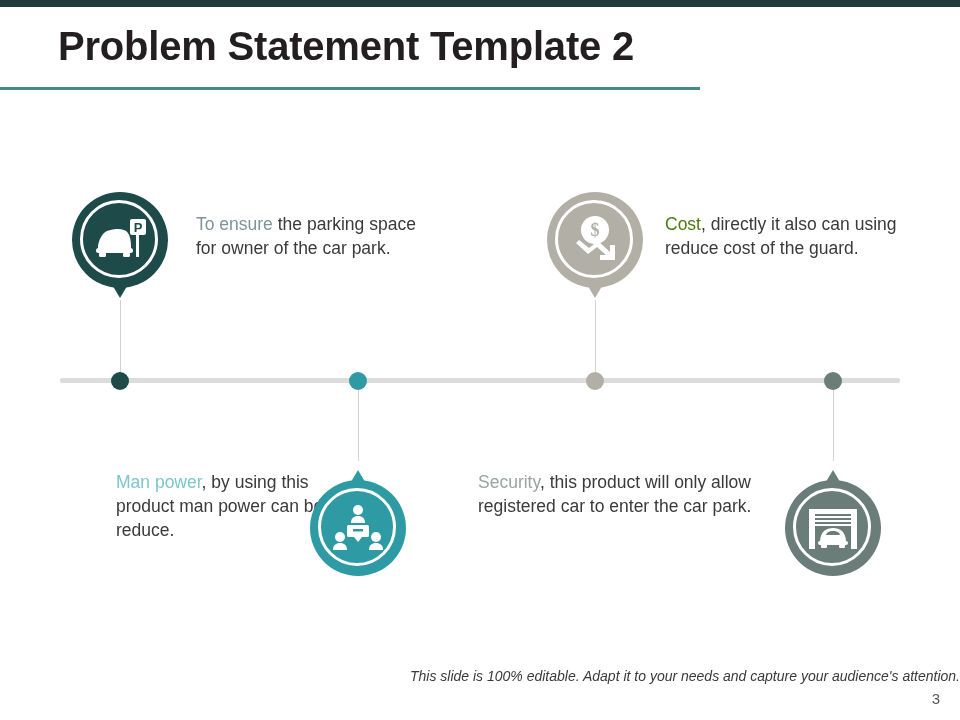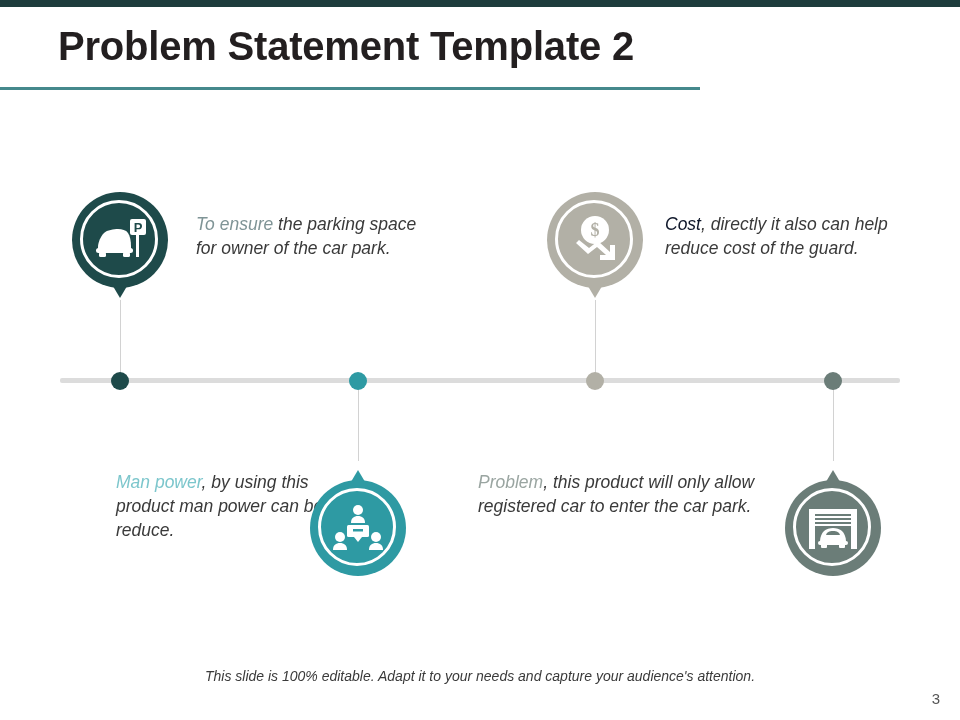--- a/index.html
+++ b/index.html
@@ -124,33 +124,32 @@
     justify-content: center;
   }
 
   
   .desc {
     position: absolute;
     font-size: 17.5px;
     line-height: 24px;
     color: #3a3a3a;
     font-family: "Liberation Sans", sans-serif;
-    font-style: italic;
   }
   .desc .lead {
     font-weight: normal;
   }
 
   
   .footer-note {
     position: absolute;
     left: 0;
     top: 668px;
     width: 960px;
-    text-align: center;
+    text-align: right;
     font-style: italic;
     font-size: 14px;
     color: #3a3a3a;
     font-family: "Liberation Sans", sans-serif;
   }
   .page-number {
     position: absolute;
     right: 20px;
     top: 690px;
     font-size: 15px;
@@ -209,21 +208,21 @@
     <div class="ring"></div>
     <div class="glyph">
       <svg width="52" height="50" viewBox="0 0 52 50">
         <circle cx="26" cy="15" r="14" fill="#ffffff"></circle>
         <text x="26" y="21" font-family="Liberation Serif, serif" font-size="18" font-weight="bold" fill="#b2b0a6" text-anchor="middle">$</text>
         <path d="M7 28 L10 25 L20 33 L29 26 L41 37 L41 30 L46 30 L46 45 L31 45 L31 40 L37 40 L28 32 L19 39 Z" fill="#ffffff"></path>
       </svg>
     </div>
   </div>
   <div class="desc" style="left:665px; top:212px; width:232px;">
-    <span class="lead" style="color:#0f172a;">Cost</span><span>, directly it also can help reduce cost of the guard.</span>
+    <span class="lead" style="color:#4d7c0f;">Cost</span><span>, directly it also can using reduce cost of the guard.</span>
   </div>
 
   <div class="pin up" style="left:358px; top:480px;">
     <div class="disc" style="background:#2e9aa3;"></div>
     <div class="tail" style="border-bottom:22px solid #2e9aa3;"></div>
     <div class="ring"></div>
     <div class="glyph">
       <svg width="52" height="48" viewBox="0 0 52 48">
         <g fill="#ffffff">
           <circle cx="26" cy="6" r="5"></circle>
@@ -259,19 +258,19 @@
           <path d="M13 36 C13 32 15 28 17 26 C19 24 23 23 26 23 C29 23 33 24 35 26 C37 28 39 32 39 36 L39 38 L13 38 Z"></path>
           <rect x="11" y="36" width="30" height="4" rx="2"></rect>
           <rect x="14" y="39" width="6" height="4" rx="1"></rect>
           <rect x="32" y="39" width="6" height="4" rx="1"></rect>
         </g>
         <path d="M19 30 C20 27 22 26 26 26 C30 26 32 27 33 30 Z" fill="#6b7d78"></path>
       </svg>
     </div>
   </div>
   <div class="desc" style="left:478px; top:470px; width:278px;">
-    <span class="lead" style="color:#9aa5a1;">Problem</span><span>, this product will only allow registered car to enter the car park.</span>
+    <span class="lead" style="color:#9aa5a1;">Security</span><span>, this product will only allow registered car to enter the car park.</span>
   </div>
 
   <div class="footer-note">This slide is 100% editable. Adapt it to your needs and capture your audience's attention.</div>
   <div class="page-number">3</div>
 
 </div>
 
 </body></html>

